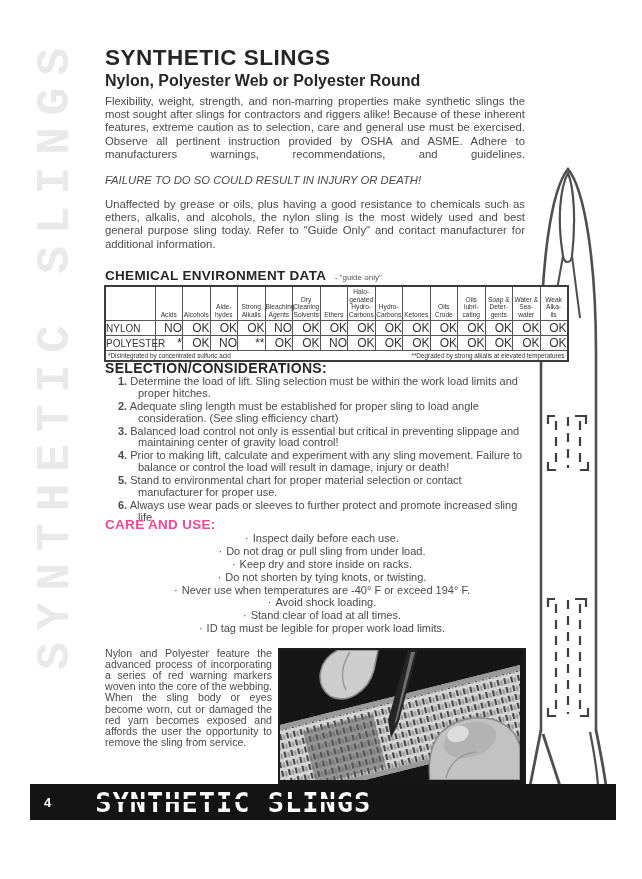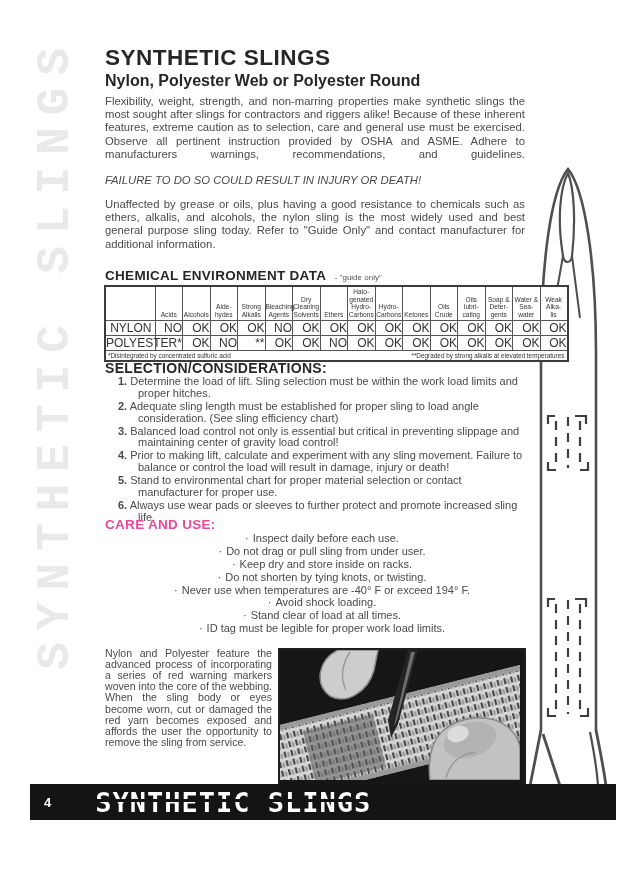--- a/index.html
+++ b/index.html
@@ -30,21 +30,21 @@
   .chem-head{position:absolute;left:105px;top:266px;width:460px;}
   .chem-head b{font-size:13.5px;font-weight:bold;color:#262626;letter-spacing:.3px;}
   .chem-head i{font-size:8px;color:#555;font-style:normal;margin-left:4px;}
   .chem-wrap{position:absolute;left:104px;top:285px;z-index:3;background:#fff;}
   table.chem{border-collapse:collapse;table-layout:fixed;width:463px;background:#fff;
     border:2px solid #3c3c3c;}
   table.chem th,table.chem td{border:1px solid #555;}
   table.chem th{font-size:6.6px;font-weight:normal;color:#333;vertical-align:bottom;
     text-align:center;white-space:pre-line;line-height:1.15;padding:1px 0 2px 0;height:30px;}
   table.chem td{font-size:12px;color:#333;text-align:right;height:13px;padding:0;}
-  table.chem td.rowlabel{text-align:right;padding-right:3px;font-size:12px;}
+  table.chem td.rowlabel{text-align:left;padding-right:3px;font-size:10px;}
   table.chem .fn{font-size:6.4px;color:#333;height:9px;}
   table.chem .fn-left{text-align:left;padding-left:2px;border-right:none;}
   table.chem .fn-right{text-align:right;padding-right:2px;border-left:none;}
 
   
   .sel-head{position:absolute;left:105px;top:360px;font-size:14px;font-weight:bold;
     color:#262626;letter-spacing:.3px;}
   .sel-list{position:absolute;left:118px;top:376px;width:408px;}
   .sel-item{font-size:11px;line-height:1.08;color:#4a4a4a;padding-left:20px;
     text-indent:-20px;margin-bottom:1px;}
@@ -225,21 +225,21 @@
     <div class="sel-item"><b>2.</b> <span>Adequate sling length must be established for proper sling to load angle consideration.  (See sling efficiency chart)</span></div>
     <div class="sel-item"><b>3.</b> <span>Balanced load control not only is essential but critical in preventing slippage and maintaining center of gravity load control!</span></div>
     <div class="sel-item"><b>4.</b> <span>Prior to making lift, calculate and experiment with any sling movement. Failure to balance or control the load will result in damage, injury or death!</span></div>
     <div class="sel-item"><b>5.</b> <span>Stand to environmental chart for proper material selection or contact manufacturer for proper use.</span></div>
     <div class="sel-item"><b>6.</b> <span>Always use wear pads or sleeves to further protect and promote increased sling life.</span></div>
   </div>
 
   <div class="care-head">CARE AND USE:</div>
   <div class="care-list">
     <div class="care-item"><span class="dot">·</span><span>Inspect daily before each use.</span></div>
-    <div class="care-item"><span class="dot">·</span><span>Do not drag or pull sling from under user.</span></div>
+    <div class="care-item"><span class="dot">·</span><span>Do not drag or pull sling from under load.</span></div>
     <div class="care-item"><span class="dot">·</span><span>Keep dry and store inside on racks.</span></div>
     <div class="care-item"><span class="dot">·</span><span>Do not shorten by tying knots, or twisting.</span></div>
     <div class="care-item"><span class="dot">·</span><span>Never use when temperatures are -40° F or exceed 194° F.</span></div>
     <div class="care-item"><span class="dot">·</span><span>Avoid shock loading.</span></div>
     <div class="care-item"><span class="dot">·</span><span>Stand clear of load at all times.</span></div>
     <div class="care-item"><span class="dot">·</span><span>ID tag must be legible for proper work load limits.</span></div>
   </div>
 
   <div class="markers-para">Nylon and Polyester feature the advanced process of incorporating a series of red warning markers woven into the core of the webbing.  When the sling body or eyes become worn, cut or damaged the red yarn becomes exposed and affords the user the opportunity to remove the sling from service.</div>
 

